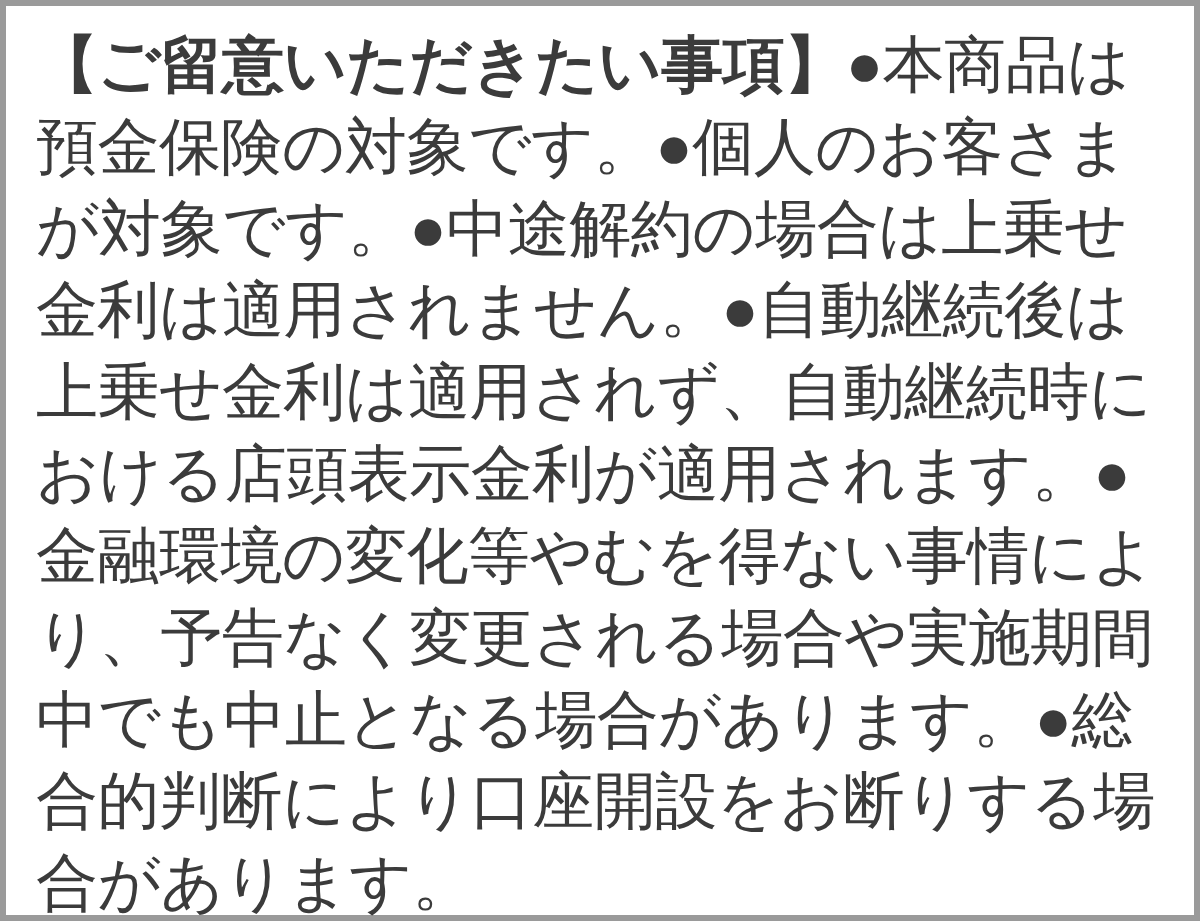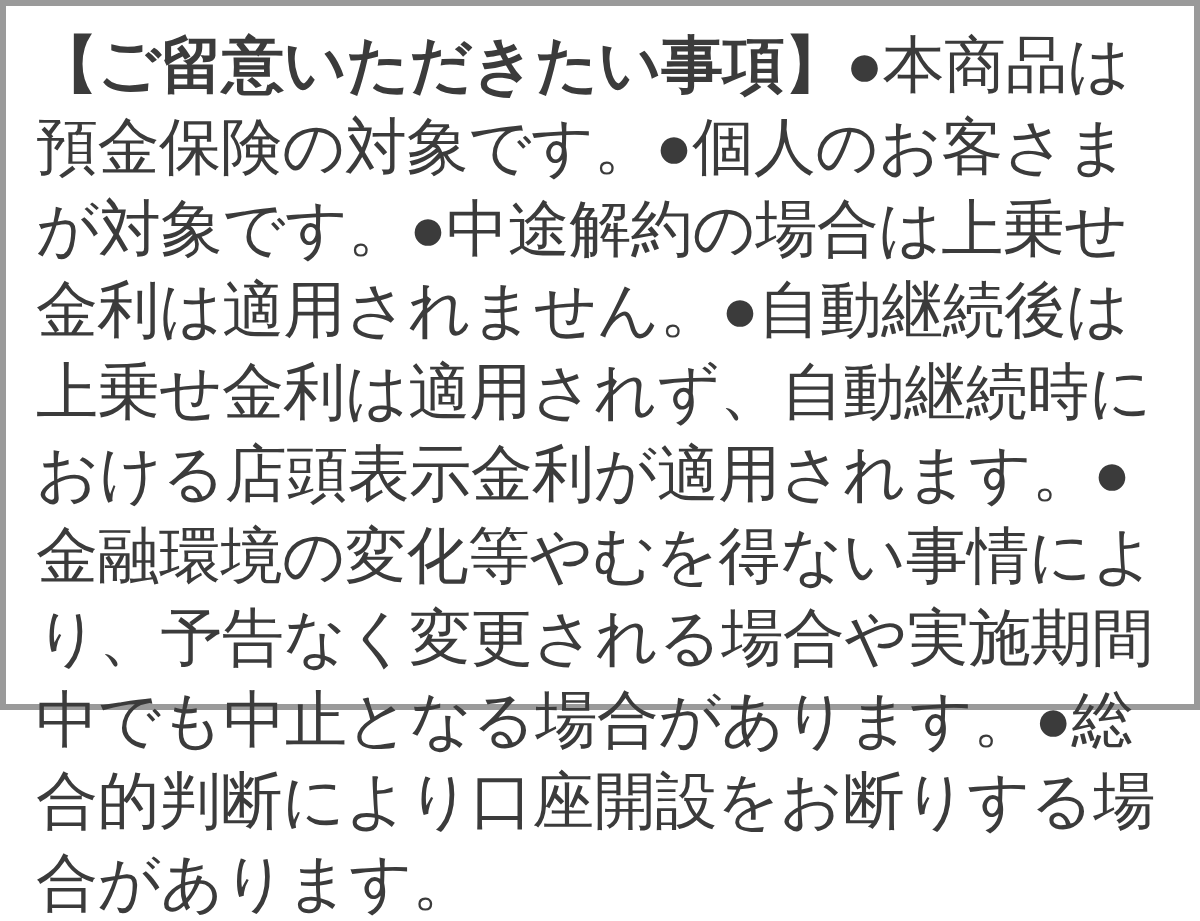--- a/index.html
+++ b/index.html
@@ -9,21 +9,21 @@
   }
   body {
     width: 1200px;
     height: 921px;
     font-family: "Liberation Sans", "DejaVu Sans", sans-serif;
     overflow: hidden;
   }
   .notice-card {
     box-sizing: border-box;
     width: 1200px;
-    height: 710px;
+    height: 921px;
     background: #ffffff;
     border: 6px solid #9a9a9a;
     padding: 18px 30px 14px 30px;
     display: flex;
     flex-direction: column;
     justify-content: flex-start;
   }
   .notice-body {
     color: #3b3b3b;
     font-size: 62px;

